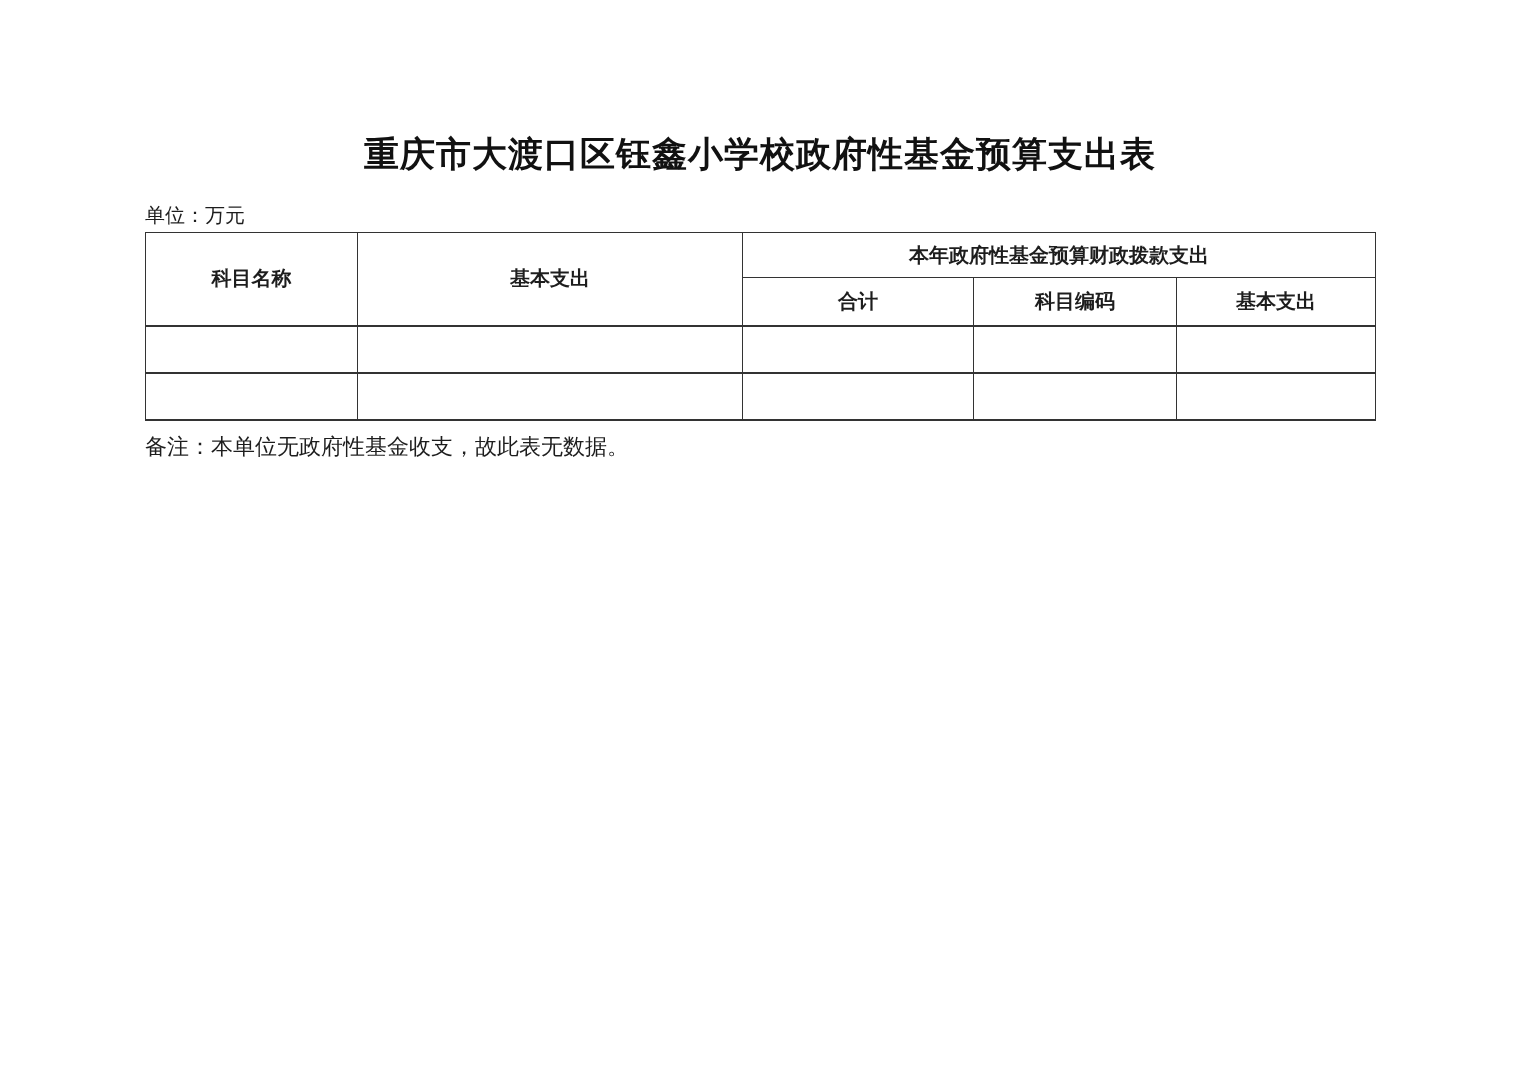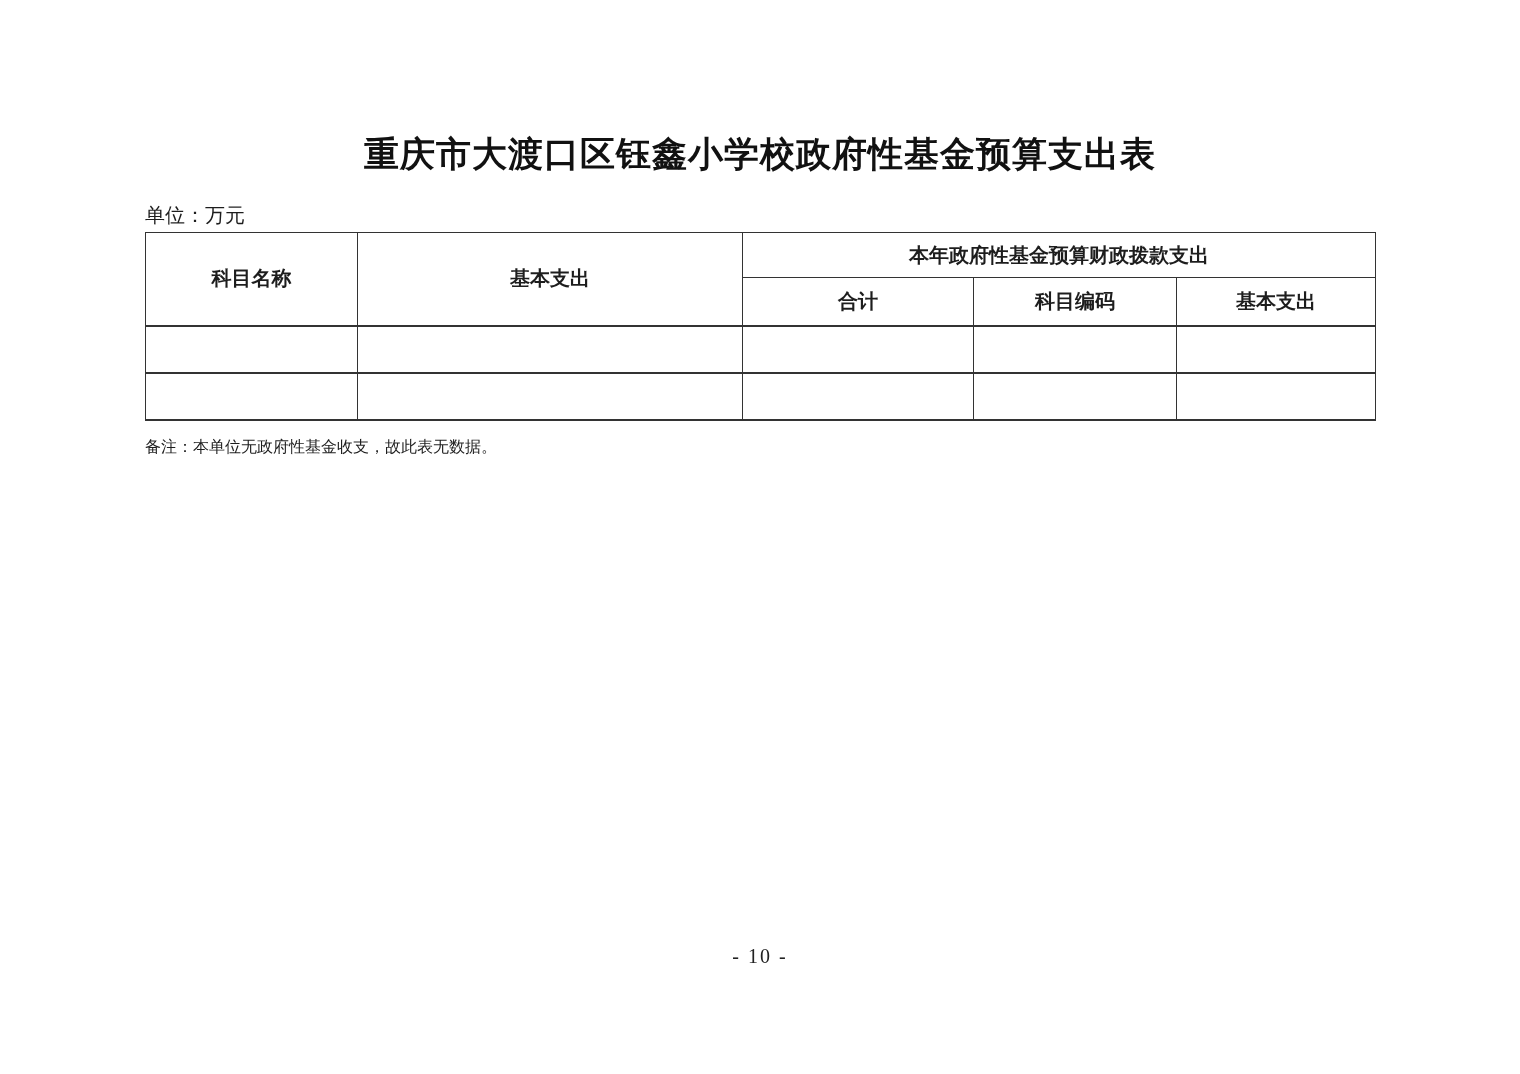--- a/index.html
+++ b/index.html
@@ -60,21 +60,21 @@
   .budget-table tr.header-sub { height: 48px; }
   .budget-table tr.data-row   { height: 47px; }
   
   .budget-table tr.header-sub th,
   .budget-table th.rowspan-cell { border-bottom: 2px solid #333333; }
   .budget-table tr.data-row td  { border-bottom: 2px solid #333333; }
   .note-line {
     position: absolute;
     top: 433px;
     left: 145px;
-    font-size: 16px;
+    font-size: 22px;
     line-height: 28px;
   }
   .page-number {
     position: absolute;
     top: 945px;
     left: 0;
     width: 100%;
     text-align: center;
     font-size: 20px;
     letter-spacing: 2px;
@@ -125,15 +125,14 @@
         <td></td>
         <td></td>
         <td></td>
         <td></td>
       </tr>
     </tbody>
   </table>
 
   <div class="note-line">备注：本单位无政府性基金收支，故此表无数据。</div>
 
-  <div class="page-number">- 10 -</div>
 
 </div>
 
 </body></html>

